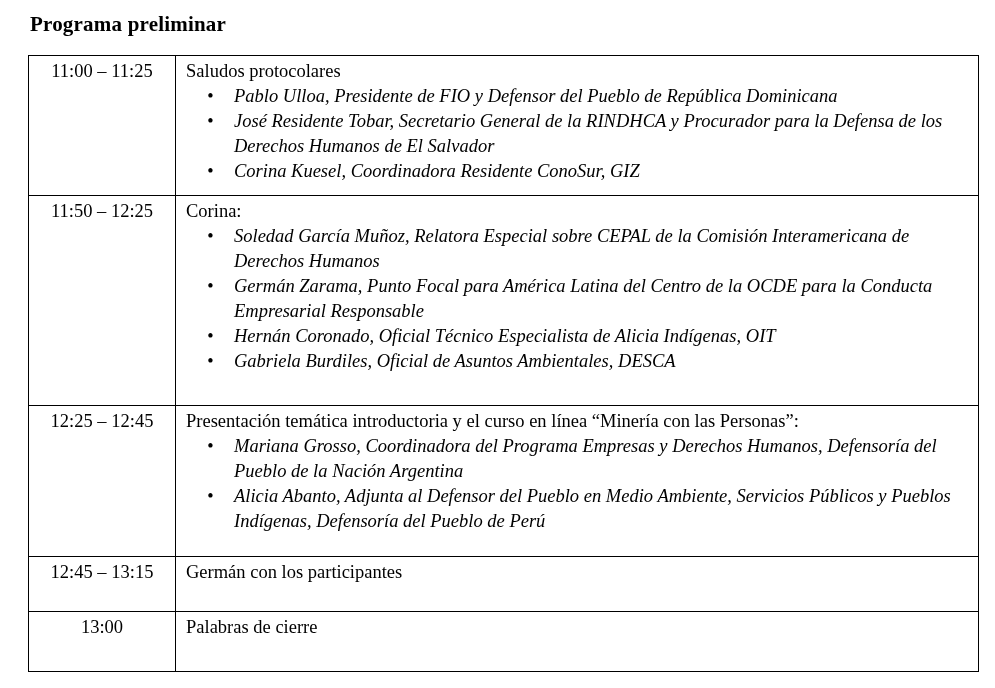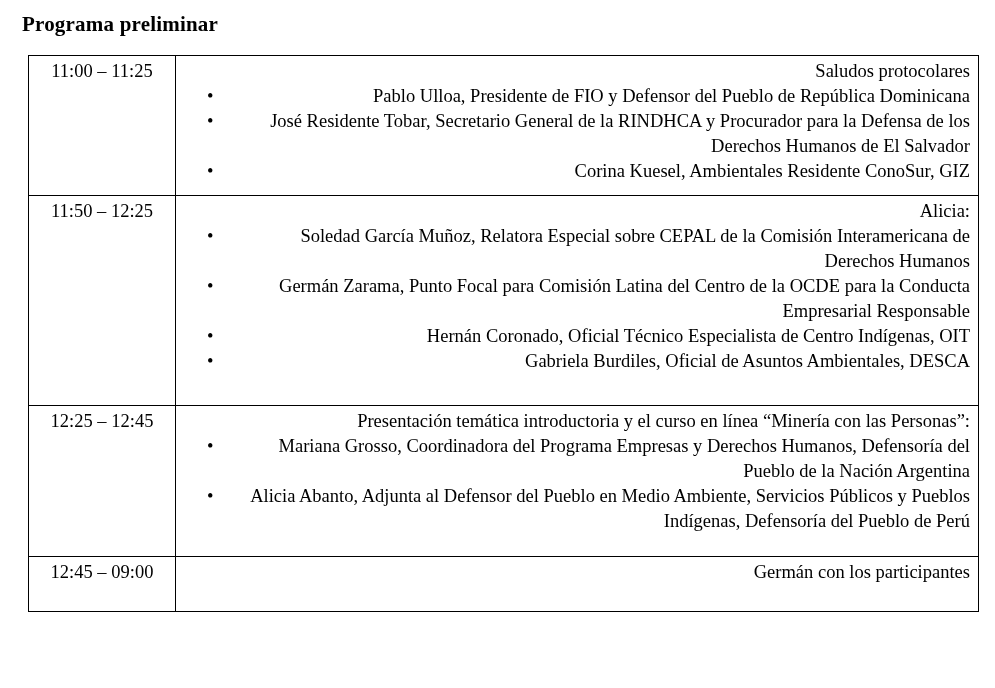--- a/index.html
+++ b/index.html
@@ -11,21 +11,21 @@
     color: #000000;
     overflow: hidden;
   }
   .page {
     width: 995px;
     height: 688px;
     position: relative;
   }
   .doc-title {
     position: absolute;
-    left: 22px;
+    left: 30px;
     top: 12px;
     font-size: 21px;
     font-weight: bold;
     letter-spacing: 0.2px;
   }
   table.program {
     position: absolute;
     left: 28px;
     top: 55px;
     width: 950px;
@@ -42,35 +42,35 @@
   td.time-col {
     width: 147px;
     text-align: center;
     padding-left: 2px;
     padding-right: 2px;
   }
   td.content-col {
     width: 803px;
     padding-left: 10px;
     padding-right: 8px;
-    text-align: right;
   }
   tr.row-1 { height: 140px; }
   tr.row-2 { height: 210px; }
   tr.row-3 { height: 151px; }
   tr.row-4 { height: 55px;  }
   tr.row-5 { height: 60px;  }
   ul.bullets {
     list-style: none;
     margin: 0;
     padding: 0;
   }
   ul.bullets li {
     position: relative;
     padding-left: 48px;
+    font-style: italic;
   }
   ul.bullets li::before {
     content: "\2022";
     position: absolute;
     left: 21px;
     top: 0;
   }
 </style>
 </head>
 <body>
@@ -82,52 +82,58 @@
   <table class="program">
     <tbody>
 
       <tr class="row-1">
         <td class="time-col">11:00 – 11:25</td>
         <td class="content-col">
           <div>Saludos protocolares</div>
           <ul class="bullets">
             <li>Pablo Ulloa, Presidente de FIO y Defensor del Pueblo de República Dominicana</li>
             <li>José Residente Tobar, Secretario General de la RINDHCA y Procurador para la Defensa de los Derechos Humanos de El Salvador</li>
-            <li>Corina Kuesel, Ambientales Residente ConoSur, GIZ</li>
+            <li>Corina Kuesel, Coordinadora Residente ConoSur, GIZ</li>
           </ul>
         </td>
       </tr>
 
       <tr class="row-2">
         <td class="time-col">11:50 – 12:25</td>
         <td class="content-col">
-          <div>Alicia:</div>
+          <div>Corina:</div>
           <ul class="bullets">
             <li>Soledad García Muñoz, Relatora Especial sobre CEPAL de la Comisión Interamericana de Derechos Humanos</li>
-            <li>Germán Zarama, Punto Focal para Comisión Latina del Centro de la OCDE para la Conducta Empresarial Responsable</li>
-            <li>Hernán Coronado, Oficial Técnico Especialista de Centro Indígenas, OIT</li>
+            <li>Germán Zarama, Punto Focal para América Latina del Centro de la OCDE para la Conducta Empresarial Responsable</li>
+            <li>Hernán Coronado, Oficial Técnico Especialista de Alicia Indígenas, OIT</li>
             <li>Gabriela Burdiles, Oficial de Asuntos Ambientales, DESCA</li>
           </ul>
         </td>
       </tr>
 
       <tr class="row-3">
         <td class="time-col">12:25 – 12:45</td>
         <td class="content-col">
           <div>Presentación temática introductoria y el curso en línea “Minería con las Personas”:</div>
           <ul class="bullets">
             <li>Mariana Grosso, Coordinadora del Programa Empresas y Derechos Humanos, Defensoría del Pueblo de la Nación Argentina</li>
             <li>Alicia Abanto, Adjunta al Defensor del Pueblo en Medio Ambiente, Servicios Públicos y Pueblos Indígenas, Defensoría del Pueblo de Perú</li>
           </ul>
         </td>
       </tr>
 
       <tr class="row-4">
-        <td class="time-col">12:45 – 09:00</td>
+        <td class="time-col">12:45 – 13:15</td>
         <td class="content-col">
           <div>Germán con los participantes</div>
         </td>
       </tr>
 
+      <tr class="row-5">
+        <td class="time-col">13:00</td>
+        <td class="content-col">
+          <div>Palabras de cierre</div>
+        </td>
+      </tr>
 
     </tbody>
   </table>
 </div>
 
 </body></html>

